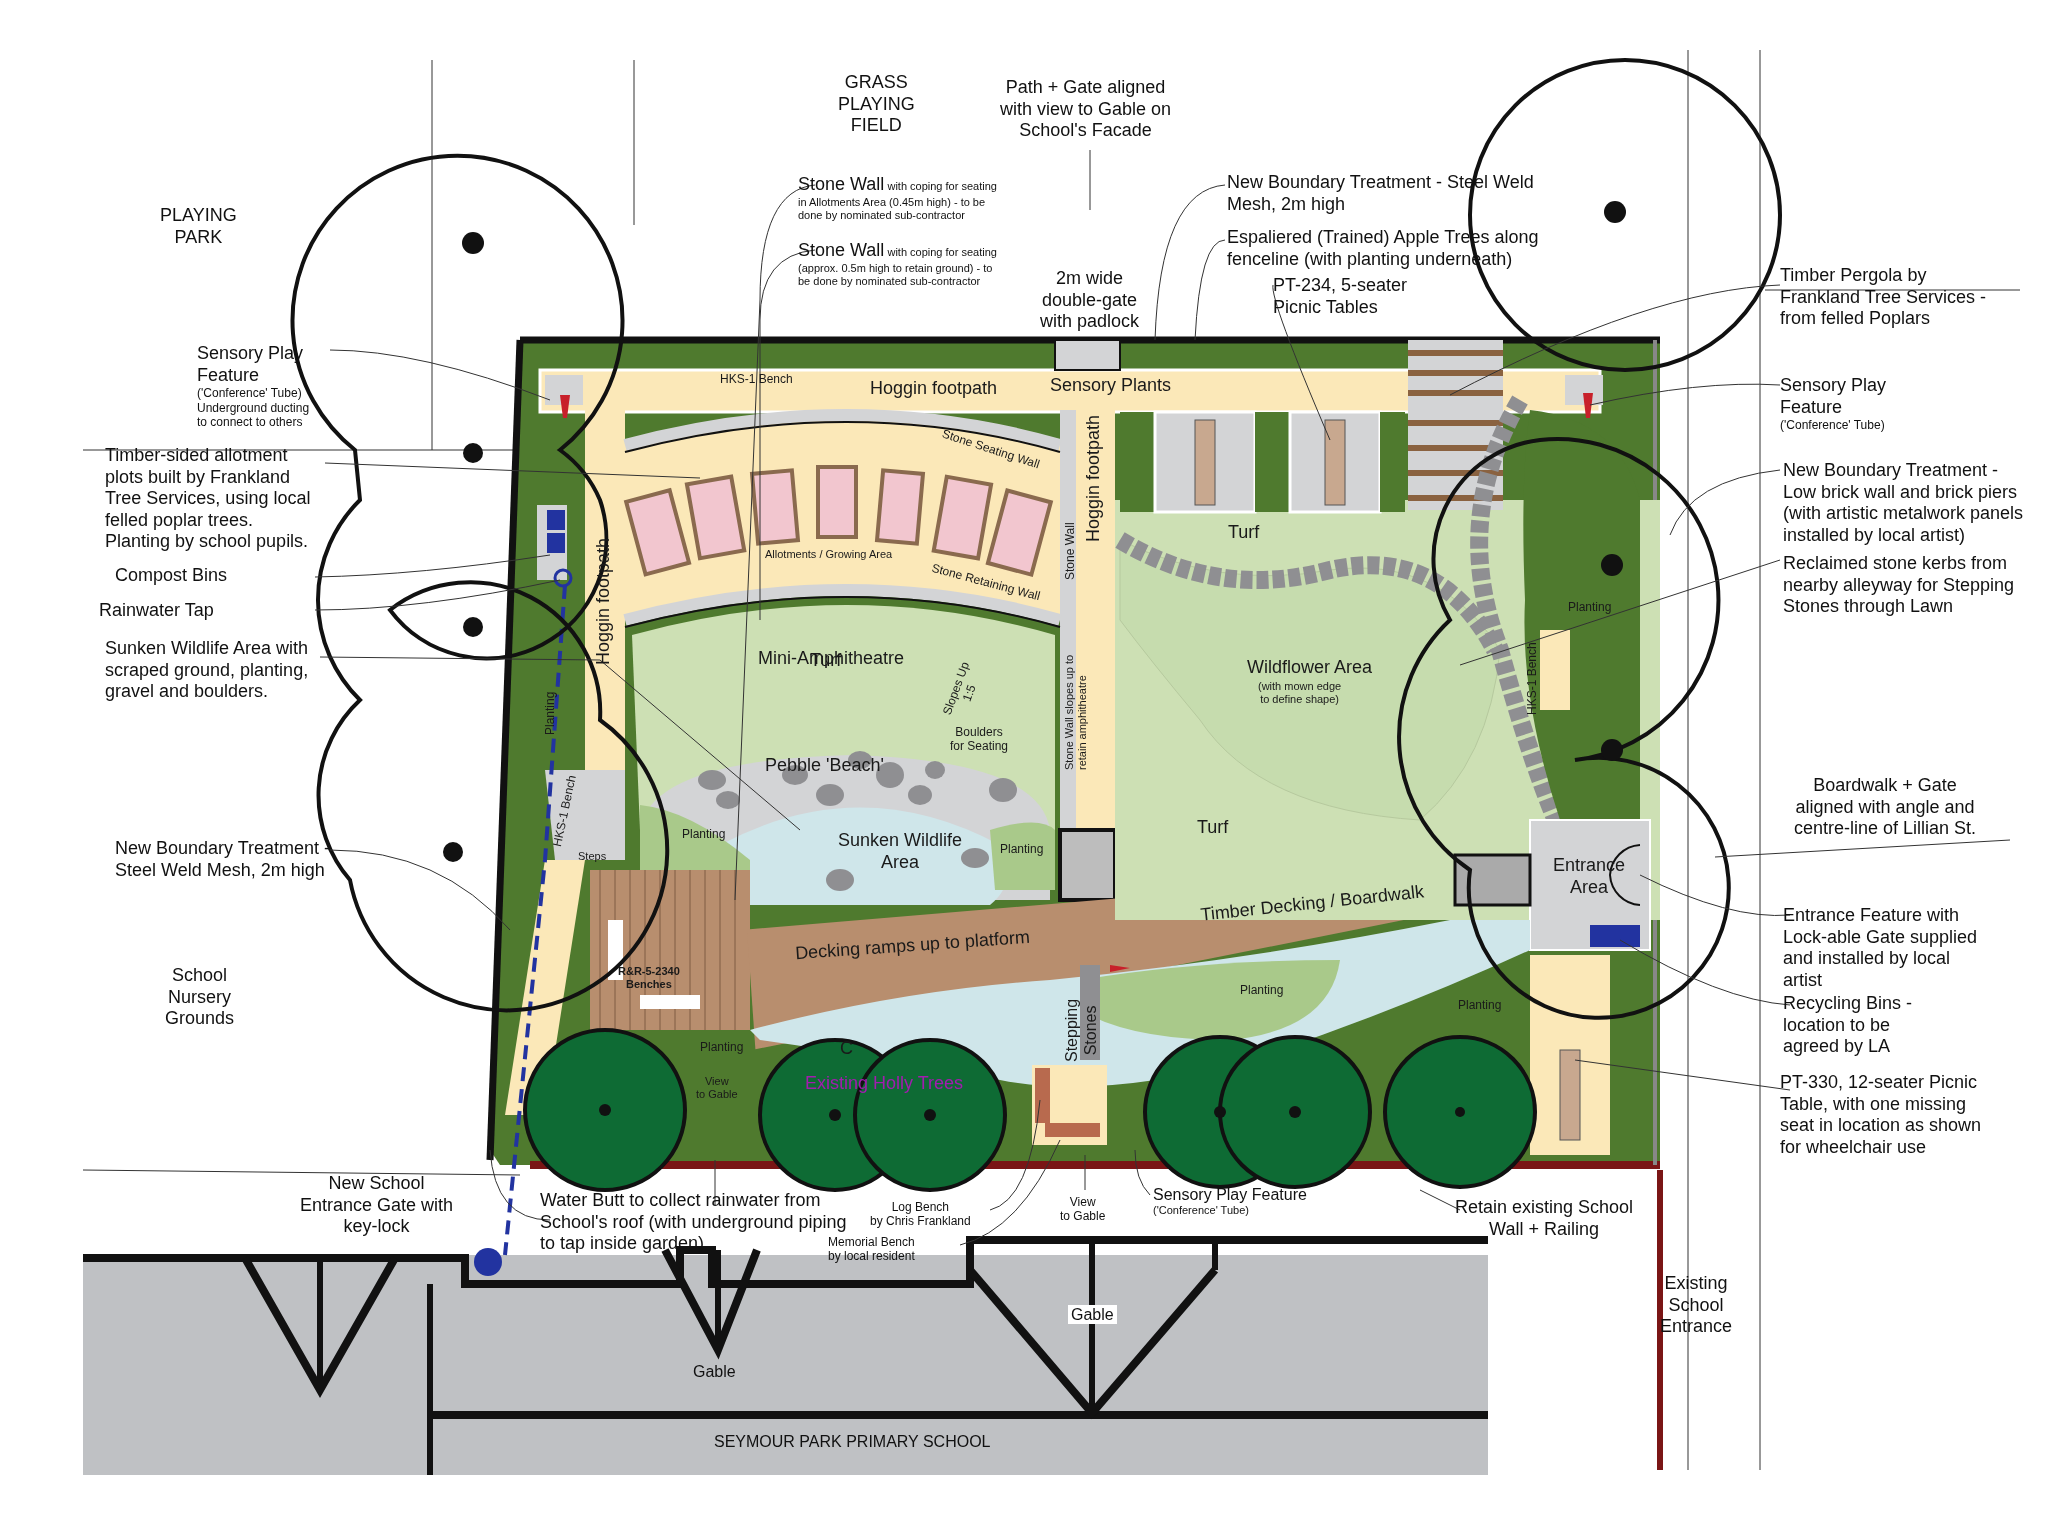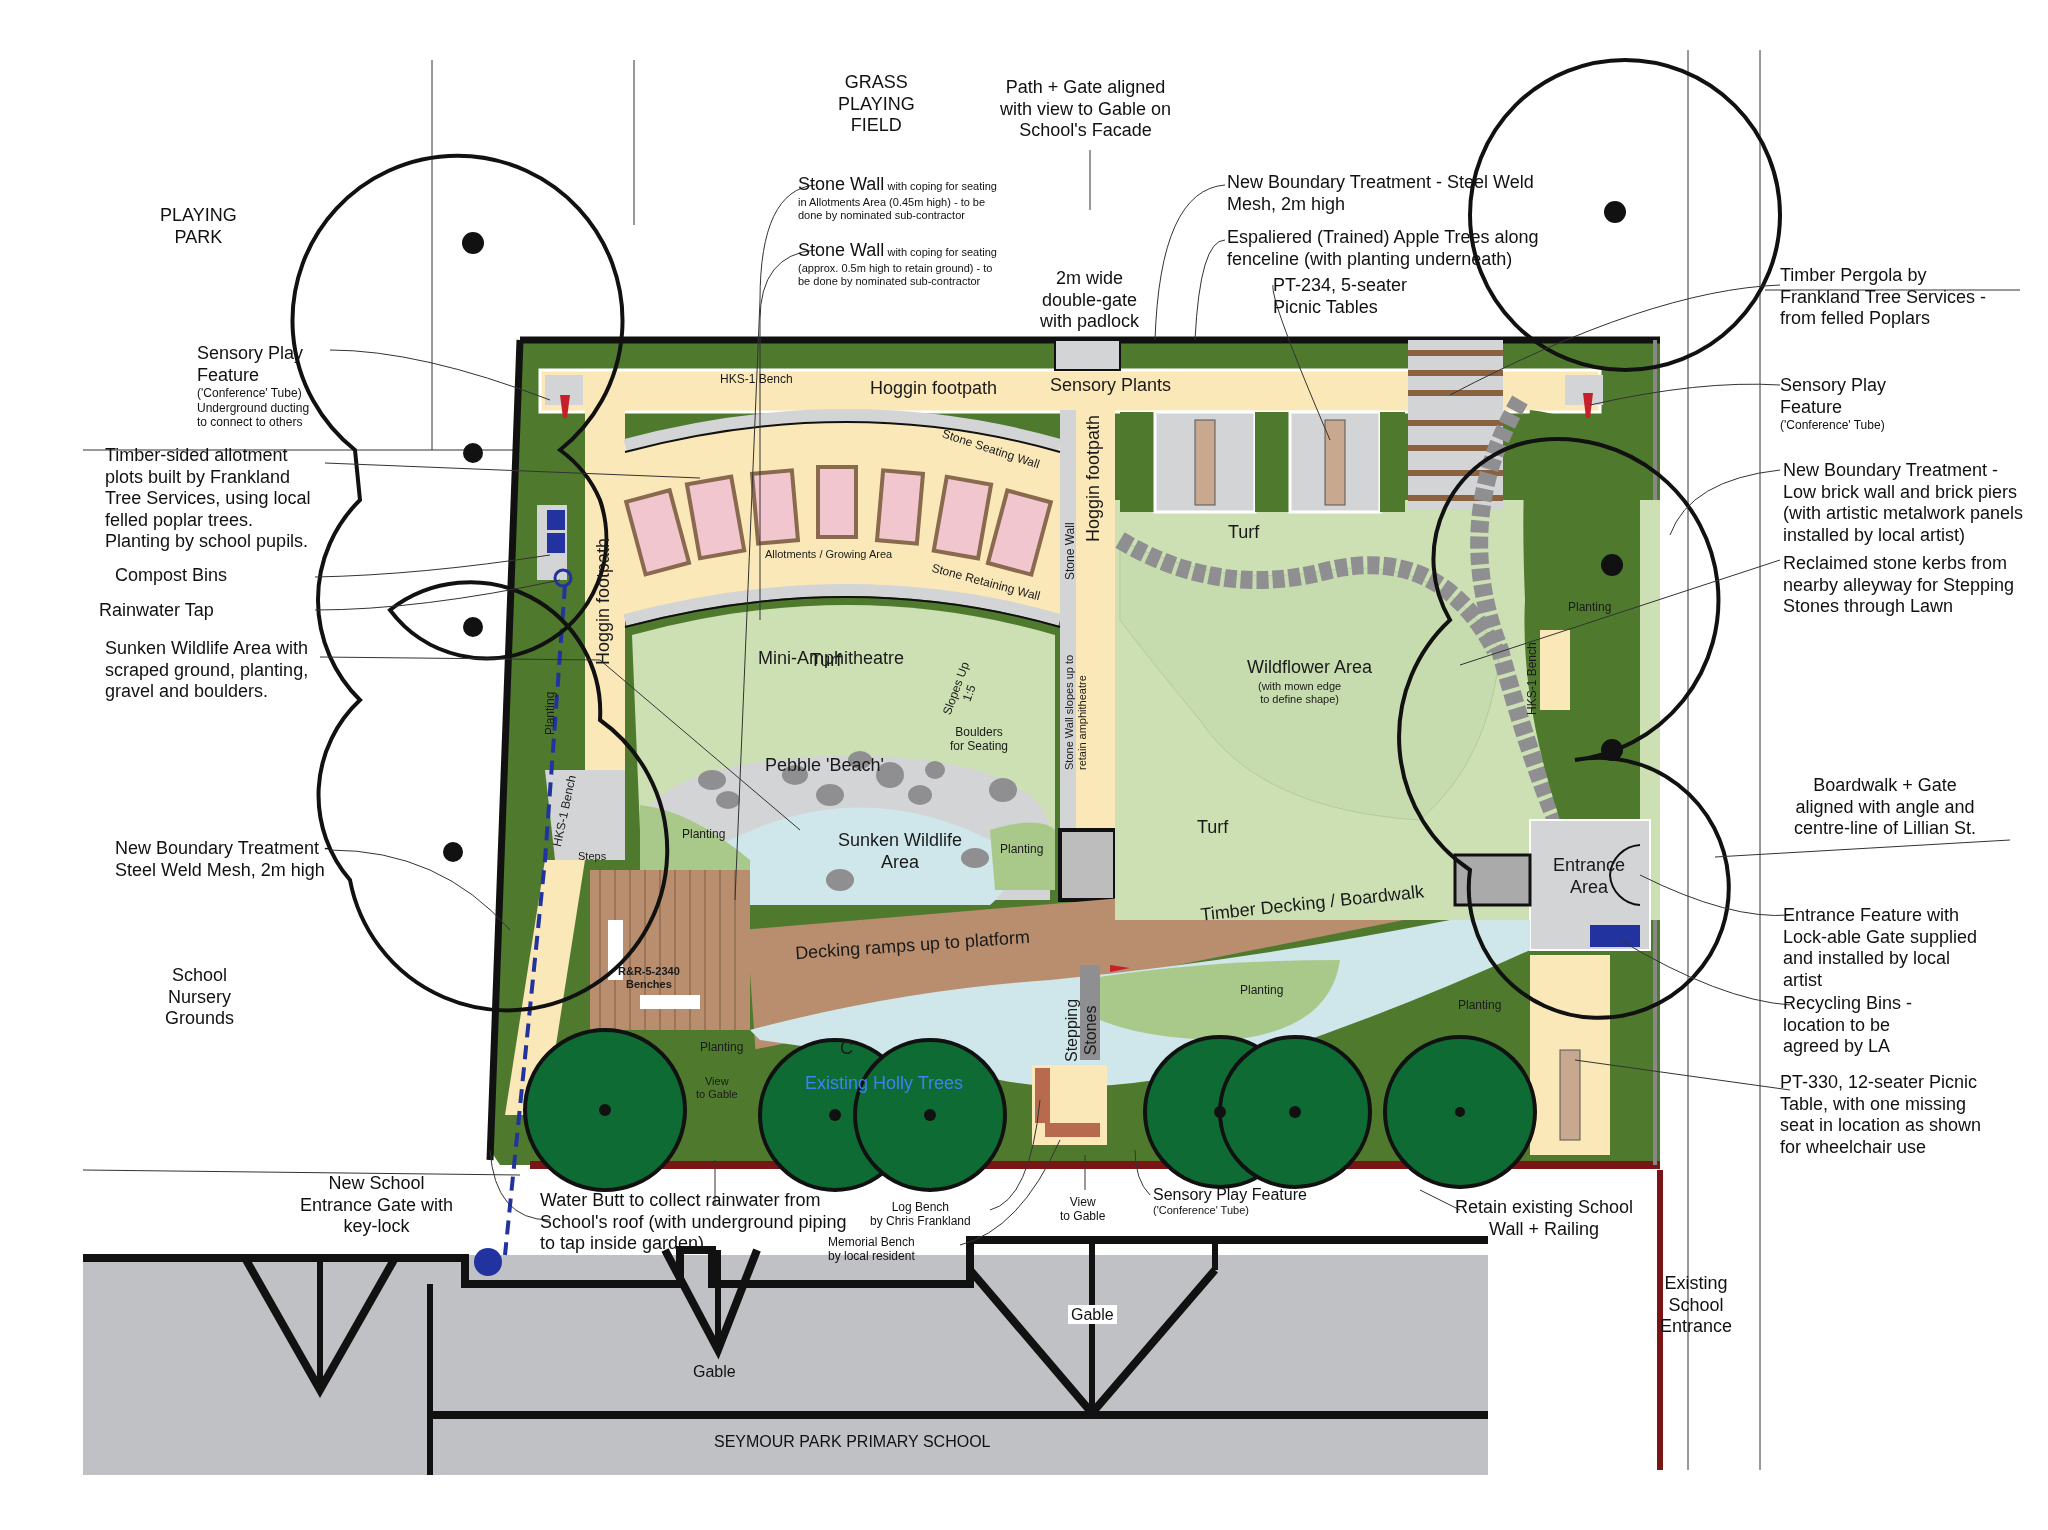--- a/index.html
+++ b/index.html
@@ -369,13 +369,13 @@
 <div class="lbl lg on-plan c" style="left:1553px;top:855px;">Entrance
 Area</div>
 <div class="lbl md on-plan c rot" style="left:1062px;top:1062px;transform:rotate(-90deg);">Stepping
 Stones</div>
 <div class="lbl sm on-plan" style="left:1240px;top:983px;">Planting</div>
 <div class="lbl sm on-plan" style="left:1458px;top:998px;">Planting</div>
 <div class="lbl sm on-plan" style="left:700px;top:1040px;">Planting</div>
 <div class="lbl xs on-plan c" style="left:696px;top:1075px;">View
 to Gable</div>
 <div class="lbl lg on-plan" style="left:840px;top:1038px;">C</div>
-<div class="lbl lg on-plan" style="left:805px;top:1073px;color:#3b82f6;">Existing Holly Trees</div>
+<div class="lbl lg on-plan" style="left:805px;top:1073px;color:#a21caf;">Existing Holly Trees</div>
 
 </body></html>

